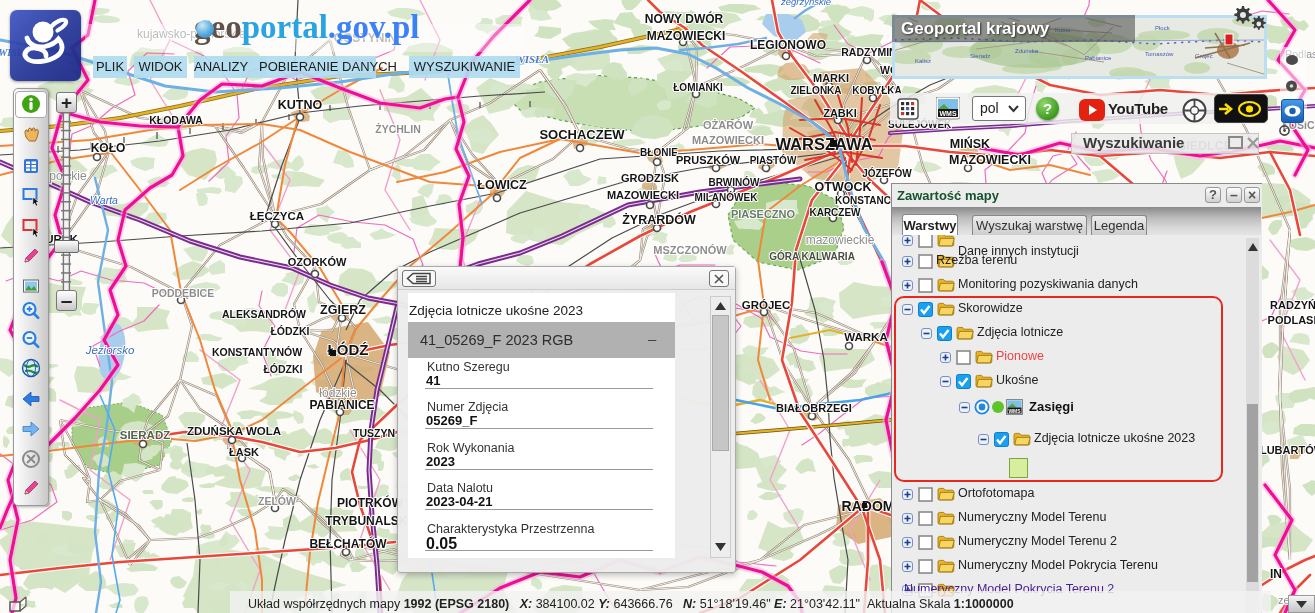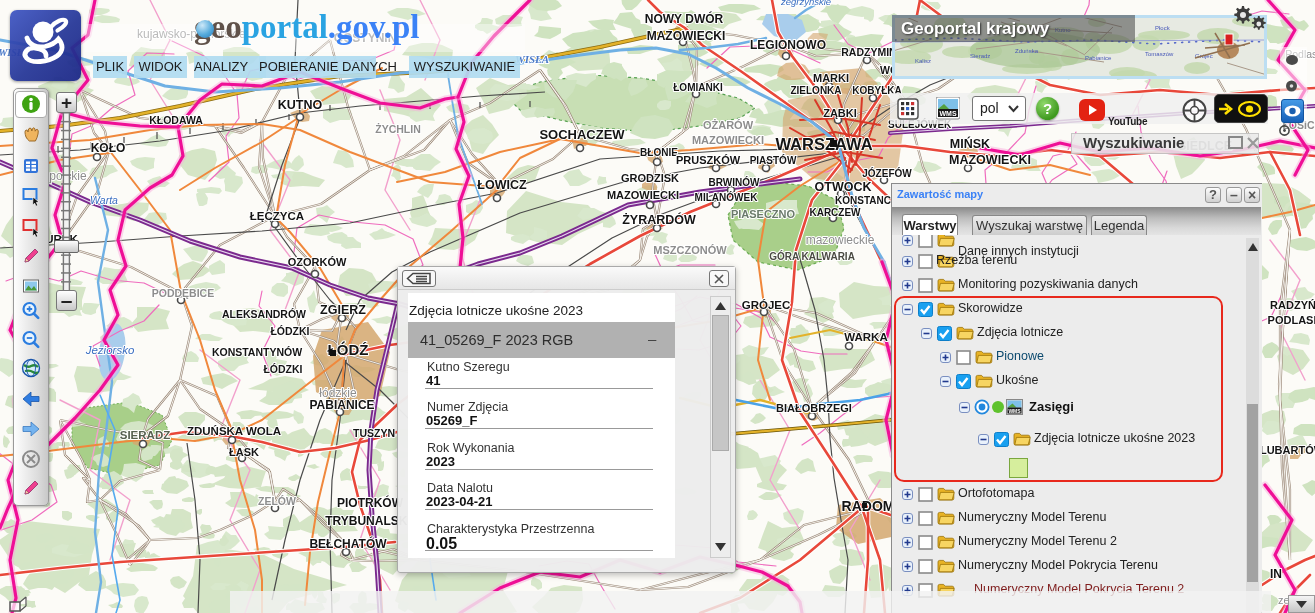--- a/index.html
+++ b/index.html
@@ -1424,21 +1424,21 @@
       <rect x="2" y="12" width="20" height="8" fill="#1a1a1a"></rect>
       <text x="12" y="18.5" text-anchor="middle" font-size="7" font-weight="bold" fill="#fff" font-family="Liberation Sans">WMS</text>
     </svg>
 <div class="abs" style="left:972px;top:96px;width:54px;height:25px;background:#fff;border:1.5px solid #777;border-radius:3px;font-size:14px;color:#222;line-height:22px;padding-left:7px">pol<svg width="11" height="8" viewBox="0 0 11 8" style="position:absolute;right:6px;top:8px">
         <path d="M1 1 l4.5 5 4.5-5" fill="none" stroke="#333" stroke-width="2"></path>
       </svg></div>
 <div class="abs" style="left:1036px;top:97px;width:23px;height:23px;border-radius:50%;background:radial-gradient(circle at 35% 30%,#8fd86a,#3f9a1f 70%);color:#fff;font-weight:bold;font-size:15px;text-align:center;line-height:23px;box-shadow:0 1px 2px rgba(0,0,0,0.4)">?</div>
 <div class="abs" style="left:1079px;top:99px;width:26px;height:22px;border-radius:6px;background:#e32212"><svg width="26" height="22" viewBox="0 0 26 22">
         <path d="M10 6 l8 5 -8 5Z" fill="#fff"></path>
       </svg></div>
-<div class="abs" style="left:1108px;top:116px;font-size:10px;font-weight:bold;color:#202020;letter-spacing:-0.3px">YouTube</div>
+<div class="abs" style="left:1108px;top:100px;font-size:15px;font-weight:bold;color:#202020;letter-spacing:-0.3px">YouTube</div>
 <svg class="abs" style="left:1181px;top:97px" width="27" height="27" viewBox="0 0 27 27">
       <circle cx="13.5" cy="13.5" r="11" fill="rgba(255,255,255,0.7)" stroke="#444" stroke-width="2"></circle>
       <circle cx="13.5" cy="13.5" r="4" fill="none" stroke="#444" stroke-width="1.5"></circle>
       <path d="M13.5 2.5 V9.5 M13.5 17.5 V24.5 M2.5 13.5 H9.5 M17.5 13.5 H24.5" stroke="#444" stroke-width="1.8"></path>
     </svg>
 <div class="abs" style="left:1214px;top:94px;width:54px;height:29px;background:#101010;border-radius:5px;border:1px solid #444"></div>
 <svg class="abs" style="left:1217px;top:99px" width="20" height="20" viewBox="0 0 20 20">
       <path d="M2 10 h9 M8 5 l6 5 -6 5" fill="none" stroke="#ffe000" stroke-width="2.6"></path>
     </svg>
 <svg class="abs" style="left:1237px;top:98px" width="25" height="22" viewBox="0 0 25 22">
@@ -1500,21 +1500,21 @@
 <div class="abs" style="left:425px;top:550px;width:228px;height:1px;background:#999"></div>
 <div class="abs" style="left:710px;top:296px;width:21px;height:262px;background:#ededed;border:1px solid #ccc"></div>
 <svg class="abs" style="left:714px;top:301px" width="13" height="10" viewBox="0 0 13 10">
       <path d="M6.5 1 L12 9 L1 9Z" fill="#333"></path>
     </svg>
 <div class="abs" style="left:712px;top:315px;width:17px;height:136px;background:#c6c6c6;border:1px solid #aaa"></div>
 <svg class="abs" style="left:714px;top:542px" width="13" height="10" viewBox="0 0 13 10">
       <path d="M1 1 L12 1 L6.5 9Z" fill="#333"></path>
     </svg>
 <div class="abs" style="left:891px;top:183px;width:371px;height:430px;background:#ececec;border:1px solid #8a8a8a;border-right:none"></div>
-<div class="abs" style="left:897px;top:188px;font-size:11px;font-weight:bold;color:#3b82f6">Zawartość mapy</div>
+<div class="abs" style="left:897px;top:188px;font-size:13px;font-weight:bold;color:#14532d">Zawartość mapy</div>
 <div class="abs" style="left:1205px;top:187px;width:16px;height:16px;background:linear-gradient(#fdfdfd,#d0d0d0);border:1px solid #999;border-radius:3px;color:#555;font-weight:bold;font-size:13px;text-align:center;line-height:14px">?</div>
 <div class="abs" style="left:1226px;top:187px;width:16px;height:16px;background:linear-gradient(#fdfdfd,#d0d0d0);border:1px solid #999;border-radius:3px;color:#555;font-weight:bold;font-size:14px;text-align:center;line-height:14px">–</div>
 <div class="abs" style="left:1244px;top:187px;width:16px;height:16px;background:linear-gradient(#fdfdfd,#d0d0d0);border:1px solid #999;border-radius:3px;color:#555;font-weight:bold;font-size:14px;text-align:center;line-height:14px">×</div>
 <div class="abs" style="left:892px;top:207px;width:369px;height:28px;background:linear-gradient(#8a8a8a,#bdbdbd 40%,#d9d9d9 75%,#e4e4e4)"></div>
 <div class="abs" style="left:902px;top:214px;width:56px;height:21px;background:#fff;border:1px solid #888;border-bottom:none;border-radius:3px 3px 0 0;font-size:13px;font-weight:bold;color:#222;text-align:center;line-height:21px">Warstwy</div>
 <div class="abs" style="left:972px;top:215px;width:115px;height:20px;background:linear-gradient(#ececec,#cdcdcd);border:1px solid #888;border-bottom:none;border-radius:3px 3px 0 0;font-size:13px;color:#333;text-align:center;line-height:20px">Wyszukaj warstwę</div>
 <div class="abs" style="left:1091px;top:215px;width:56px;height:20px;background:linear-gradient(#ececec,#cdcdcd);border:1px solid #888;border-bottom:none;border-radius:3px 3px 0 0;font-size:13px;color:#333;text-align:center;line-height:20px">Legenda</div>
 <div class="abs" style="left:892px;top:235px;width:369px;height:378px;background:#ececec"></div>
 <div class="abs" style="left:0;top:0;width:1315px;height:613px;clip-path:polygon(892px 235px,1261px 235px,1261px 613px,892px 613px)">
       <svg class="abs" style="left:902px;top:235px" width="11" height="11" viewBox="0 0 11 11">
@@ -1583,21 +1583,21 @@
         <rect x="0.5" y="0.5" width="10" height="10" rx="2.5" fill="#e9f1fb" stroke="#7a8fc0" stroke-width="1"></rect>
         <path d="M2.5 5.5 h6 M5.5 2.5 v6" stroke="#223a8e" stroke-width="1.6"></path>
       </svg>
       <svg class="abs" style="left:956px;top:350px" width="15" height="15" viewBox="0 0 15 15">
         <rect x="1" y="1" width="13" height="13" fill="#fff" stroke="#8a8a8a" stroke-width="1.6"></rect>
       </svg>
       <svg class="abs" style="left:975px;top:350px" width="18" height="14" viewBox="0 0 18 14">
         <path d="M1 3 q0-1.6 1.6-1.6 h4 l1.6 1.8 h7 q1.6 0 1.6 1.6 v6.6 q0 1.6 -1.6 1.6 h-12.6 q-1.6 0 -1.6 -1.6Z" fill="#e8b325" stroke="#9a7208" stroke-width="0.8"></path>
         <path d="M3.4 5.4 h13.8 l-2 7.4 h-13.4Z" fill="#f7d562" stroke="#9a7208" stroke-width="0.8"></path>
       </svg>
-      <div class="abs" style="left:996px;top:349px;font-size:12.5px;color:#0c4a6e">Pionowe</div>
+      <div class="abs" style="left:996px;top:349px;font-size:12.5px;color:#ef4444">Pionowe</div>
       <svg class="abs" style="left:940px;top:376px" width="11" height="11" viewBox="0 0 11 11">
         <rect x="0.5" y="0.5" width="10" height="10" rx="2.5" fill="#e9f1fb" stroke="#7a8fc0" stroke-width="1"></rect>
         <path d="M2.5 5.5 h6" stroke="#223a8e" stroke-width="1.6"></path>
       </svg>
       <svg class="abs" style="left:956px;top:374px" width="15" height="15" viewBox="0 0 15 15">
         <rect x="0.5" y="0.5" width="14" height="14" rx="2" fill="#19a0f0" stroke="#0d7ec8" stroke-width="1"></rect>
         <path d="M3 7.5 l3 3.5 5.5-7" fill="none" stroke="#fff" stroke-width="2.4"></path>
       </svg>
       <svg class="abs" style="left:975px;top:374px" width="18" height="14" viewBox="0 0 18 14">
         <path d="M1 3 q0-1.6 1.6-1.6 h4 l1.6 1.8 h7 q1.6 0 1.6 1.6 v6.6 q0 1.6 -1.6 1.6 h-12.6 q-1.6 0 -1.6 -1.6Z" fill="#e8b325" stroke="#9a7208" stroke-width="0.8"></path>
@@ -1669,21 +1669,21 @@
         <rect x="0.5" y="0.5" width="10" height="10" rx="2.5" fill="#e9f1fb" stroke="#7a8fc0" stroke-width="1"></rect>
         <path d="M2.5 5.5 h6 M5.5 2.5 v6" stroke="#223a8e" stroke-width="1.6"></path>
       </svg>
       <svg class="abs" style="left:918px;top:583px" width="15" height="15" viewBox="0 0 15 15">
         <rect x="1" y="1" width="13" height="13" fill="#fff" stroke="#8a8a8a" stroke-width="1.6"></rect>
       </svg>
       <svg class="abs" style="left:937px;top:583px" width="18" height="14" viewBox="0 0 18 14">
         <path d="M1 3 q0-1.6 1.6-1.6 h4 l1.6 1.8 h7 q1.6 0 1.6 1.6 v6.6 q0 1.6 -1.6 1.6 h-12.6 q-1.6 0 -1.6 -1.6Z" fill="#e8b325" stroke="#9a7208" stroke-width="0.8"></path>
         <path d="M3.4 5.4 h13.8 l-2 7.4 h-13.4Z" fill="#f7d562" stroke="#9a7208" stroke-width="0.8"></path>
       </svg>
-      <div class="abs" style="left:974px;top:582px;font-size:12.5px;color:#7f1d1d">Numeryczny Model Pokrycia Terenu 2</div>
+      <div class="abs" style="left:904px;top:582px;font-size:12.5px;color:#4c1d95">Numeryczny Model Pokrycia Terenu 2</div>
       <svg class="abs" style="left:959px;top:402px" width="11" height="11" viewBox="0 0 11 11">
         <rect x="0.5" y="0.5" width="10" height="10" rx="2.5" fill="#e9f1fb" stroke="#7a8fc0" stroke-width="1"></rect>
         <path d="M2.5 5.5 h6" stroke="#223a8e" stroke-width="1.6"></path>
       </svg>
       <svg class="abs" style="left:974px;top:399px" width="16" height="16" viewBox="0 0 16 16">
         <circle cx="8" cy="8" r="6.6" fill="#fff" stroke="#2288dd" stroke-width="1.8"></circle>
         <circle cx="8" cy="8" r="3.4" fill="#2288dd"></circle>
       </svg>
       <circle class="abs">
         <svg class="abs" style="left:991px;top:400px" width="14" height="14" viewBox="0 0 14 14">
@@ -1700,20 +1700,21 @@
         <div class="abs" style="left:1009px;top:458px;width:19px;height:20px;background:#d6ee9d;border:1.5px solid #7aa73e"></div>
       </circle>
     </div>
 <div class="abs" style="left:894px;top:296px;width:329px;height:186px;border:2.5px solid #e8281c;border-radius:10px"></div>
 <div class="abs" style="left:1246px;top:238px;width:13px;height:375px;background:#dcdcdc"></div>
 <svg class="abs" style="left:1247px;top:242px" width="12" height="10" viewBox="0 0 12 10">
       <path d="M6 1 L11 9 L1 9Z" fill="#333"></path>
     </svg>
 <div class="abs" style="left:1247px;top:404px;width:11px;height:178px;background:#a2a2a2"></div>
 <div class="abs" style="left:230px;top:591px;width:1041px;height:22px;background:rgba(242,242,242,0.82)"></div>
+<div class="abs" style="left:248px;top:597px;font-size:12.5px;color:#222;white-space:nowrap">Układ współrzędnych mapy <b>1992 (EPSG 2180)</b>&nbsp;&nbsp;&nbsp;<b><i>X:</i></b> 384100.02 <b><i>Y:</i></b> 643666.76&nbsp;&nbsp;&nbsp;<b><i>N:</i></b> 51°18'19.46" <b><i>E:</i></b> 21°03'42.11"&nbsp;&nbsp;Aktualna Skala <b>1:1000000</b></div>
 <svg class="abs" style="left:8px;top:594px" width="20" height="20" viewBox="0 0 20 20">
       <rect x="2" y="8" width="10" height="9" fill="rgba(255,255,255,0.7)" stroke="#555" stroke-width="1.5"></rect>
       <path d="M12 8 l6-5 M12 17 l6-5 M18 3 v9" stroke="#555" stroke-width="1.2" fill="none"></path>
     </svg>
 <div class="abs" style="left:1288px;top:595px;width:27px;height:18px;background:linear-gradient(#f5f5f5,#c5c5c5);border:1px solid #999"></div>
 <svg class="abs" style="left:1295px;top:600px" width="13" height="9" viewBox="0 0 13 9">
       <path d="M1 1 L12 1 L6.5 8Z" fill="#333"></path>
     </svg>
 </div>
 </body></html>

